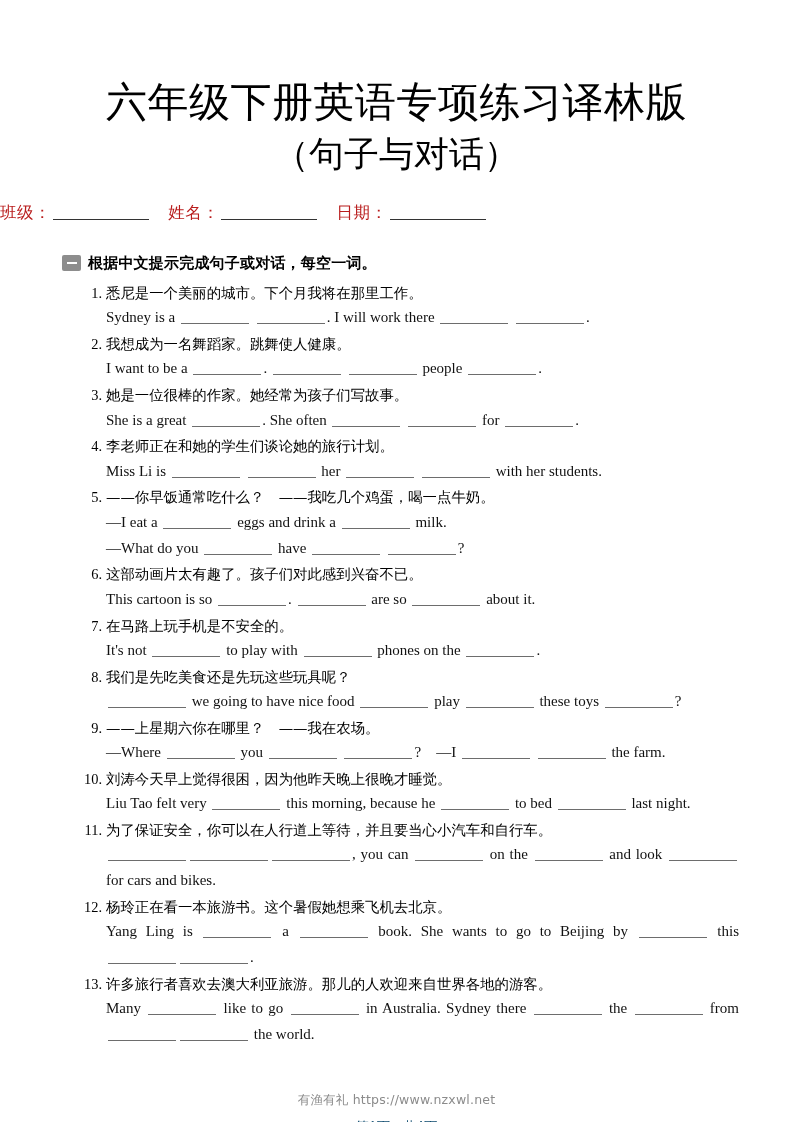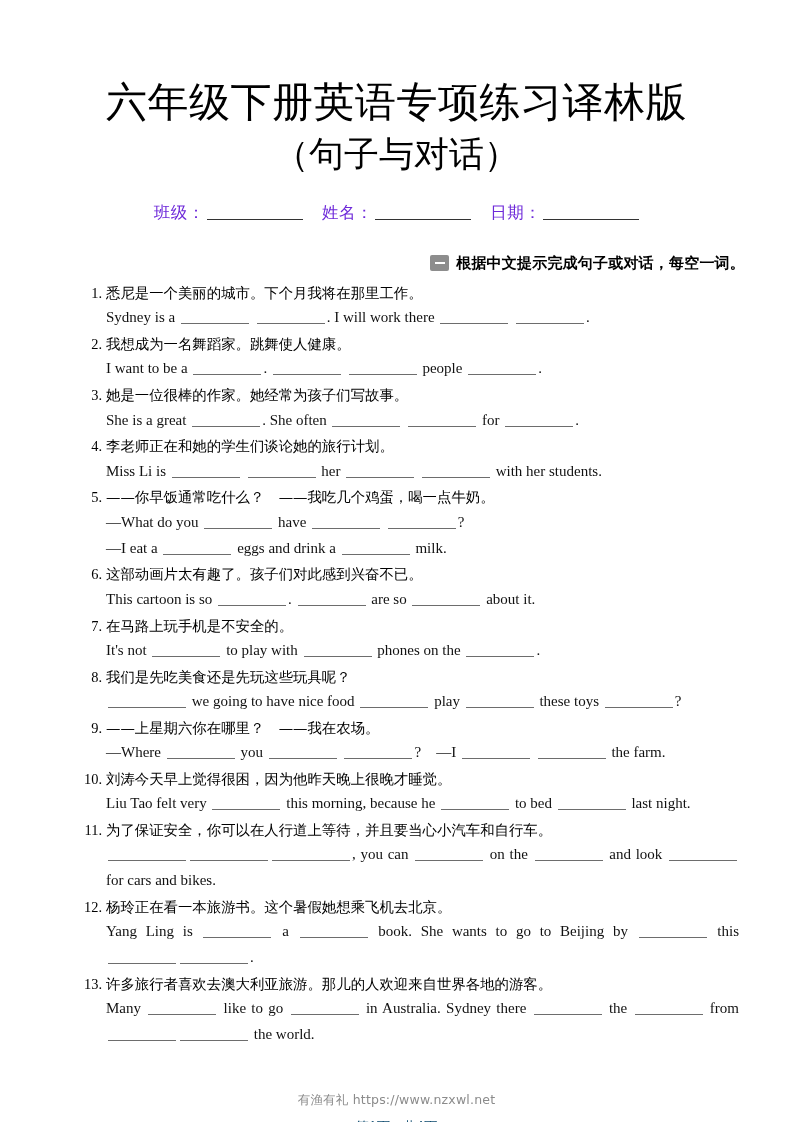--- a/index.html
+++ b/index.html
@@ -43,24 +43,24 @@
     line-height: 1.3;
     margin-top: 4px;
     font-weight: 400;
     color: #000;
     text-align: center;
   }
 
   
   .info-line {
     margin-top: 24px;
-    text-align: center;
+    text-align: left;
     font-family: "DejaVu Serif", "Liberation Serif", serif;
     font-size: 16.5px;
-    color: #6d28d9;
+    color: #b91c1c;
     white-space: nowrap;
   }
   .info-item { display: inline-block; }
   .info-item + .info-item { margin-left: 14px; }
   .info-label { letter-spacing: 0.5px; }
   .info-blank {
     display: inline-block;
     width: 96px;
     border-bottom: 1.3px solid #333;
     height: 0.95em;
@@ -72,21 +72,20 @@
   .section {
     margin-top: 30px;
     padding-left: 62px;
     padding-right: 48px;
   }
   .section-head {
     display: flex;
     align-items: center;
     gap: 7px;
     margin-bottom: 9px;
-    justify-content: flex-end;
   }
   .sec-badge {
     display: inline-flex;
     align-items: center;
     justify-content: center;
     width: 19px;
     height: 16px;
     background: #8d8d8d;
     border-radius: 2px;
     flex: 0 0 auto;
@@ -239,24 +238,24 @@
           <span>Miss Li is </span><span class="blk w-lg"></span><span> </span><span class="blk w-lg"></span><span> her </span><span class="blk w-lg"></span><span> </span><span class="blk w-lg"></span><span> with her students.</span>
         </div>
       </div>
 
       <div class="q">
         <div class="q-cn">
           <span class="q-num">5.</span>
           <span class="q-cn-text">——你早饭通常吃什么？　——我吃几个鸡蛋，喝一点牛奶。</span>
         </div>
         <div class="q-en nojust">
+          <span>—I eat a </span><span class="blk w-lg"></span><span> eggs and drink a </span><span class="blk w-lg"></span><span> milk.</span>
+        </div>
+        <div class="q-en nojust">
           <span>—What do you </span><span class="blk w-lg"></span><span> have </span><span class="blk w-lg"></span><span> </span><span class="blk w-lg"></span><span>?</span>
-        </div>
-        <div class="q-en nojust">
-          <span>—I eat a </span><span class="blk w-lg"></span><span> eggs and drink a </span><span class="blk w-lg"></span><span> milk.</span>
         </div>
       </div>
 
       <div class="q">
         <div class="q-cn">
           <span class="q-num">6.</span>
           <span class="q-cn-text">这部动画片太有趣了。孩子们对此感到兴奋不已。</span>
         </div>
         <div class="q-en nojust">
           <span>This cartoon is so </span><span class="blk w-lg"></span><span>. </span><span class="blk w-lg"></span><span> are so </span><span class="blk w-lg"></span><span> about it.</span>

